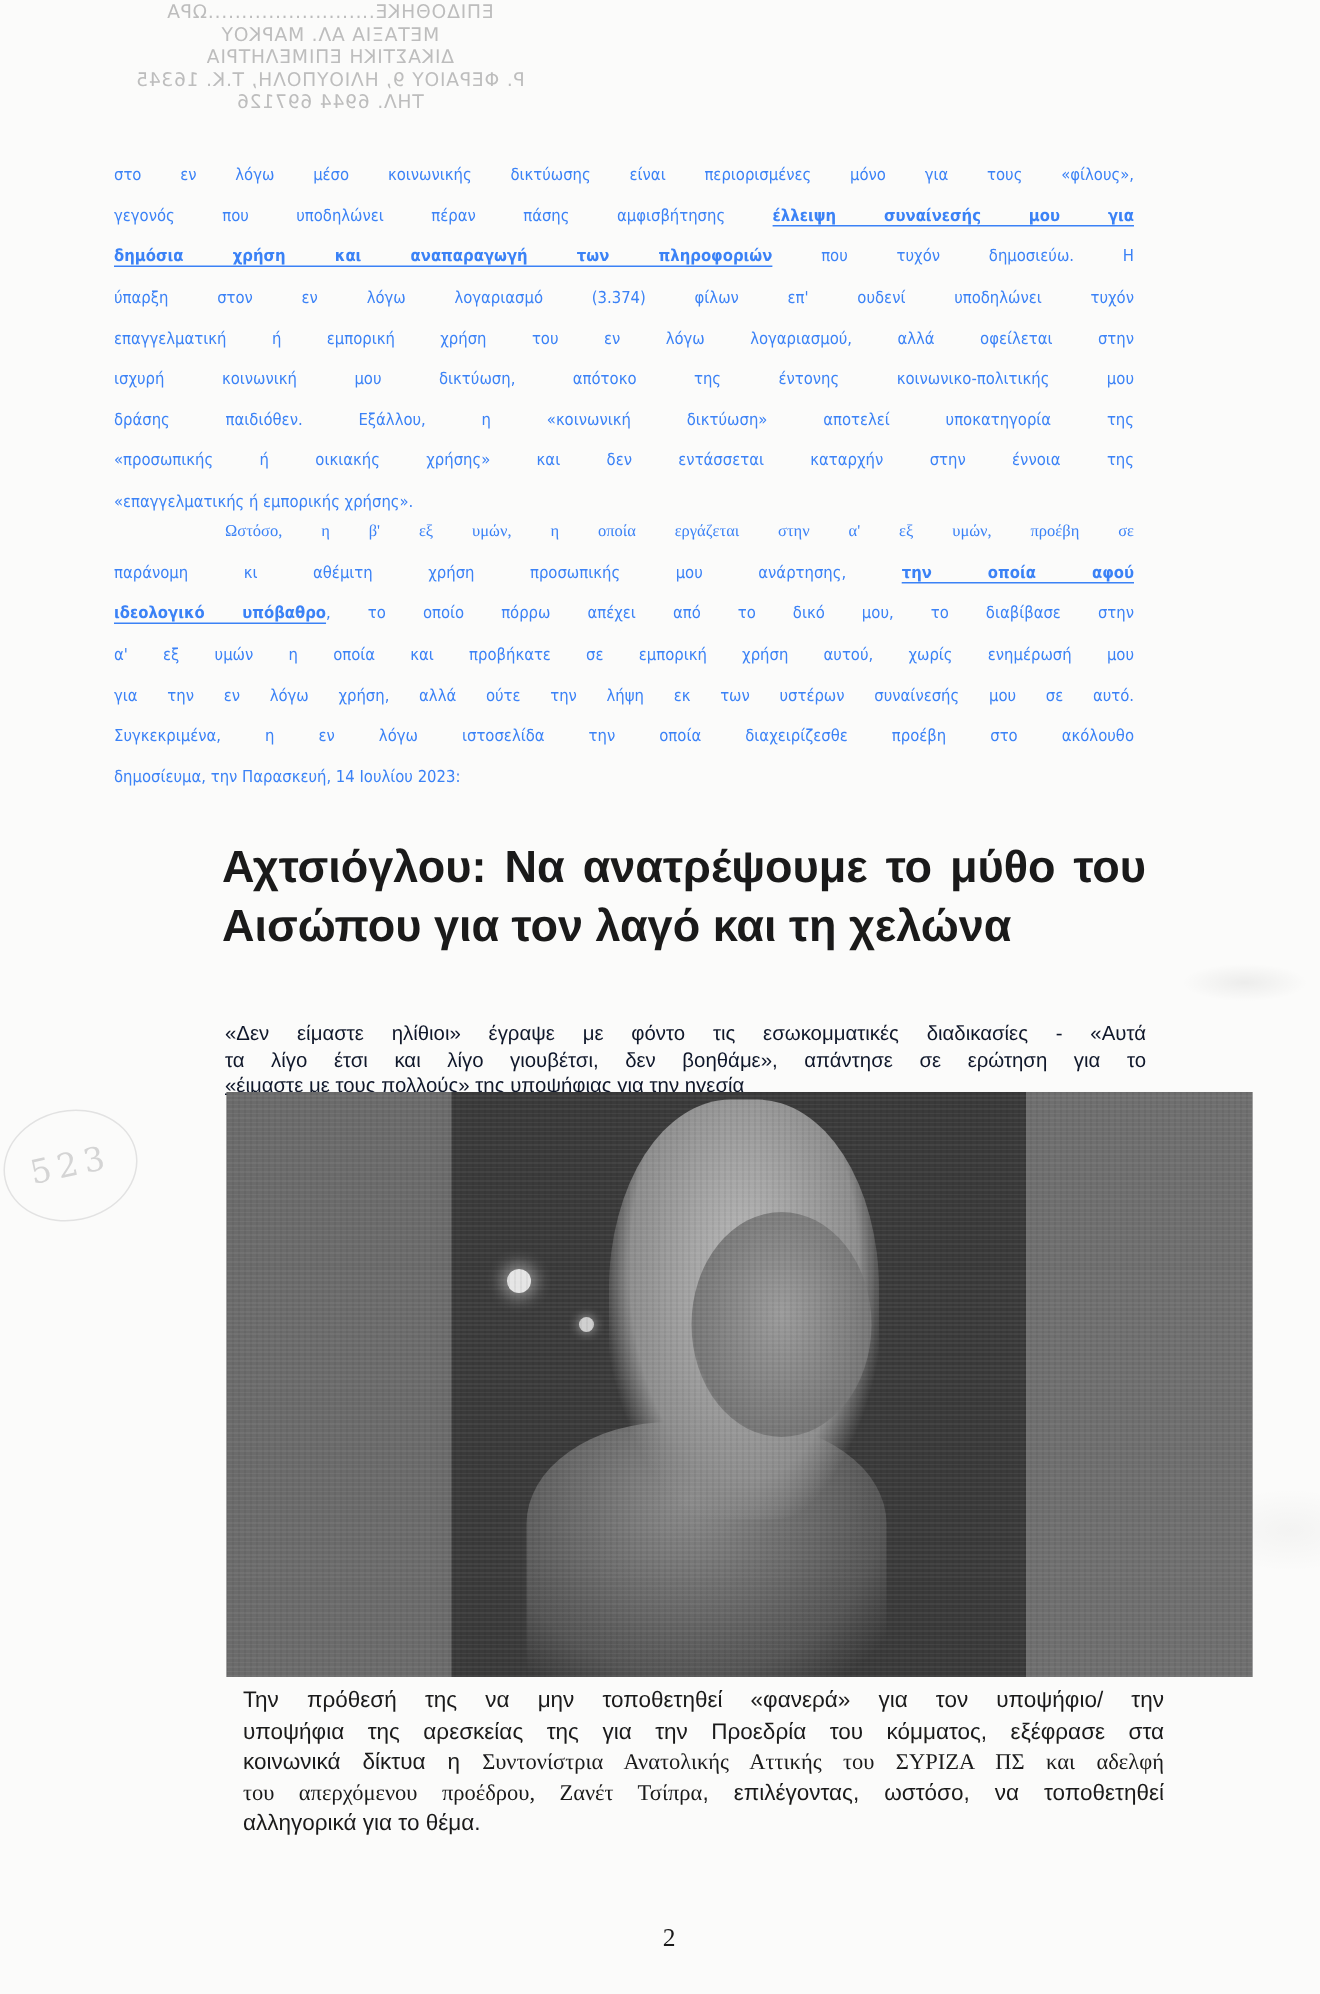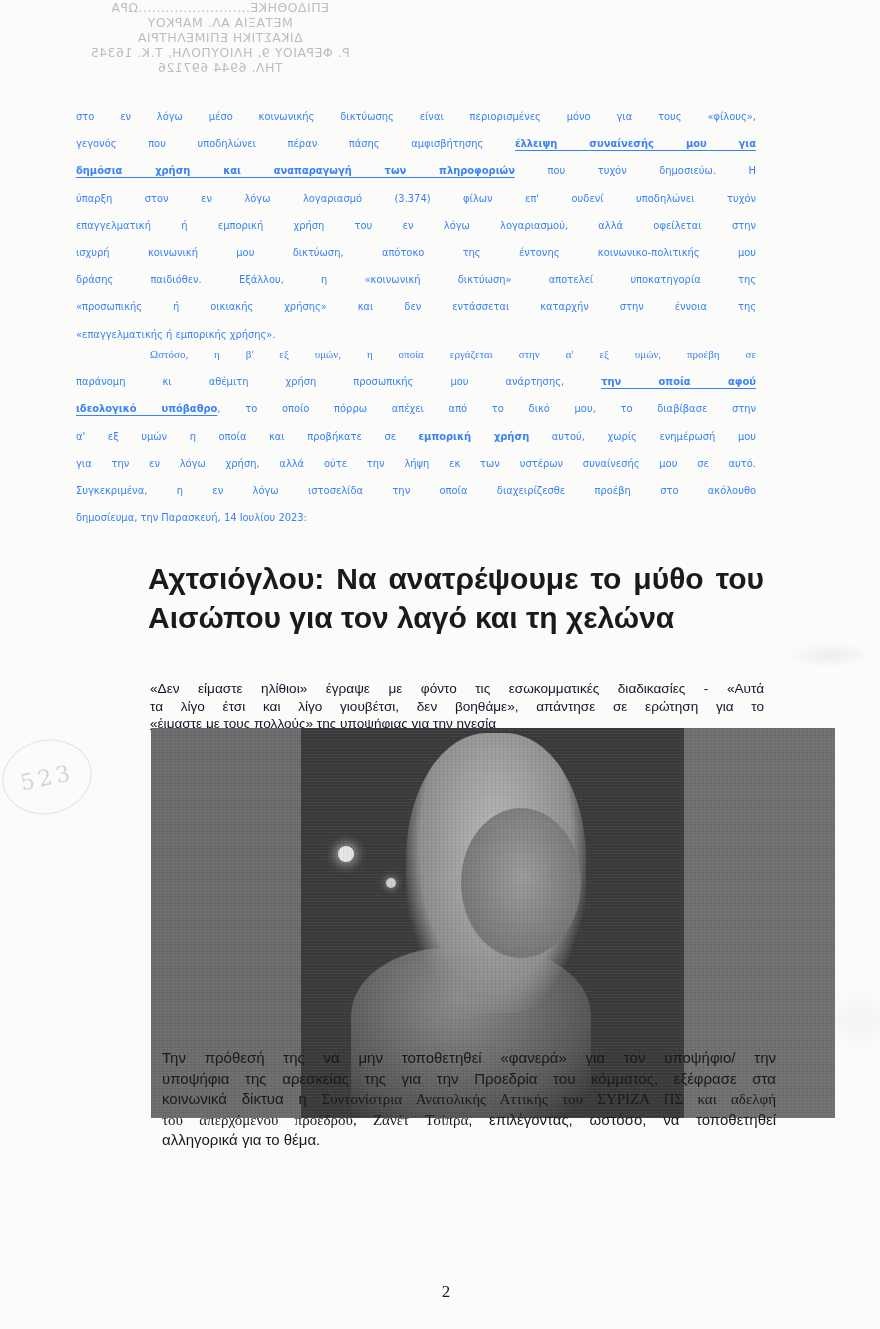--- a/index.html
+++ b/index.html
@@ -29,21 +29,21 @@
     font-size: 11px; line-height: 27.2px;
     text-align: justify; text-align-last: justify;
     font-family: "DejaVu Sans Condensed", "DejaVu Sans", sans-serif;
     font-stretch: condensed;
     color: #3b82f6;
   }
   .line { display: block; white-space: nowrap; text-align: justify; text-align-last: justify; height: 27.2px; overflow: visible; }
   .line.last { text-align-last: left; }
   .indent { padding-left: 74px; font-family: Liberation Serif, serif; }
   .ul-bold { font-weight: bold; text-decoration: underline; text-underline-offset: 3px; margin-top: 39px; }
-  .bold { font-weight: bold; }
+  .bold { font-weight: normal; }
   .headline {
     position: absolute; left: 148px; width: 616px; top: 560px;
     font-family: "Liberation Sans", sans-serif;
     font-weight: bold; font-size: 30px; line-height: 38.5px; color: #1a1a1a;
   }
   .headline .line { height: 38.5px; }
   .subhead {
     position: absolute; left: 150px; width: 614px; top: 680px;
     font-family: "Liberation Sans", sans-serif;
     font-size: 13.6px; line-height: 17.5px; color: #0f172a;
@@ -74,21 +74,21 @@
   }
   .photo .light1 { position: absolute; left: 187px; top: 118px; width: 16px; height: 16px; border-radius: 50%; background: #e5e5e5; box-shadow: 0 0 10px 4px rgba(255,255,255,0.4); }
   .photo .light2 { position: absolute; left: 235px; top: 150px; width: 10px; height: 10px; border-radius: 50%; background: #cfcfcf; box-shadow: 0 0 6px 2px rgba(255,255,255,0.3); }
   .photo .grain {
     position: absolute; inset: 0;
     background-image:
       repeating-linear-gradient(0deg, rgba(255,255,255,0.05) 0 1px, transparent 1px 3px),
       repeating-linear-gradient(90deg, rgba(0,0,0,0.05) 0 1px, transparent 1px 4px);
   }
   .caption {
-    position: absolute; left: 162px; width: 614px; top: 1048px;
+    position: absolute; left: 162px; width: 614px; top: 1124px;
     font-family: "Liberation Sans", sans-serif;
     font-size: 15px; line-height: 20.5px; color: #1a1a1a;
   }
   .caption .line { height: 20.5px; }
   .caption .serif { font-family: "Liberation Serif", serif; }
   .page-number {
     position: absolute; left: 0; width: 892px; top: 1282px; text-align: center;
     font-family: "Liberation Serif", serif; font-size: 17px; color: #1a1a1a;
   }
   .margin-stamp {

